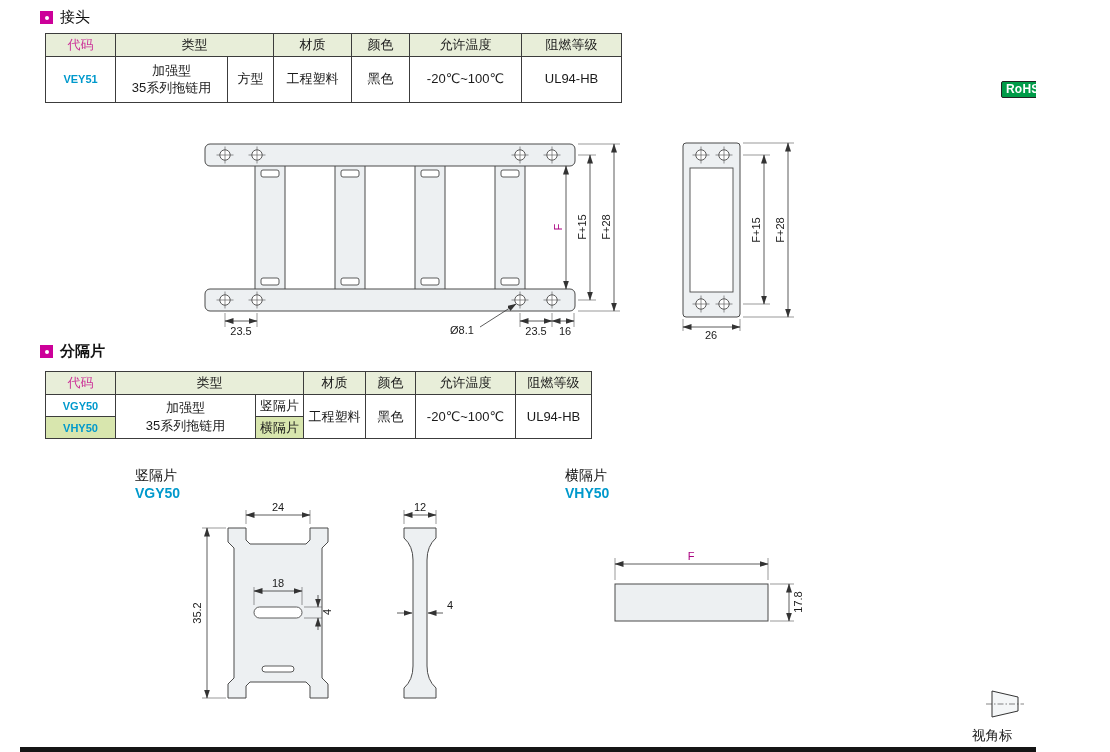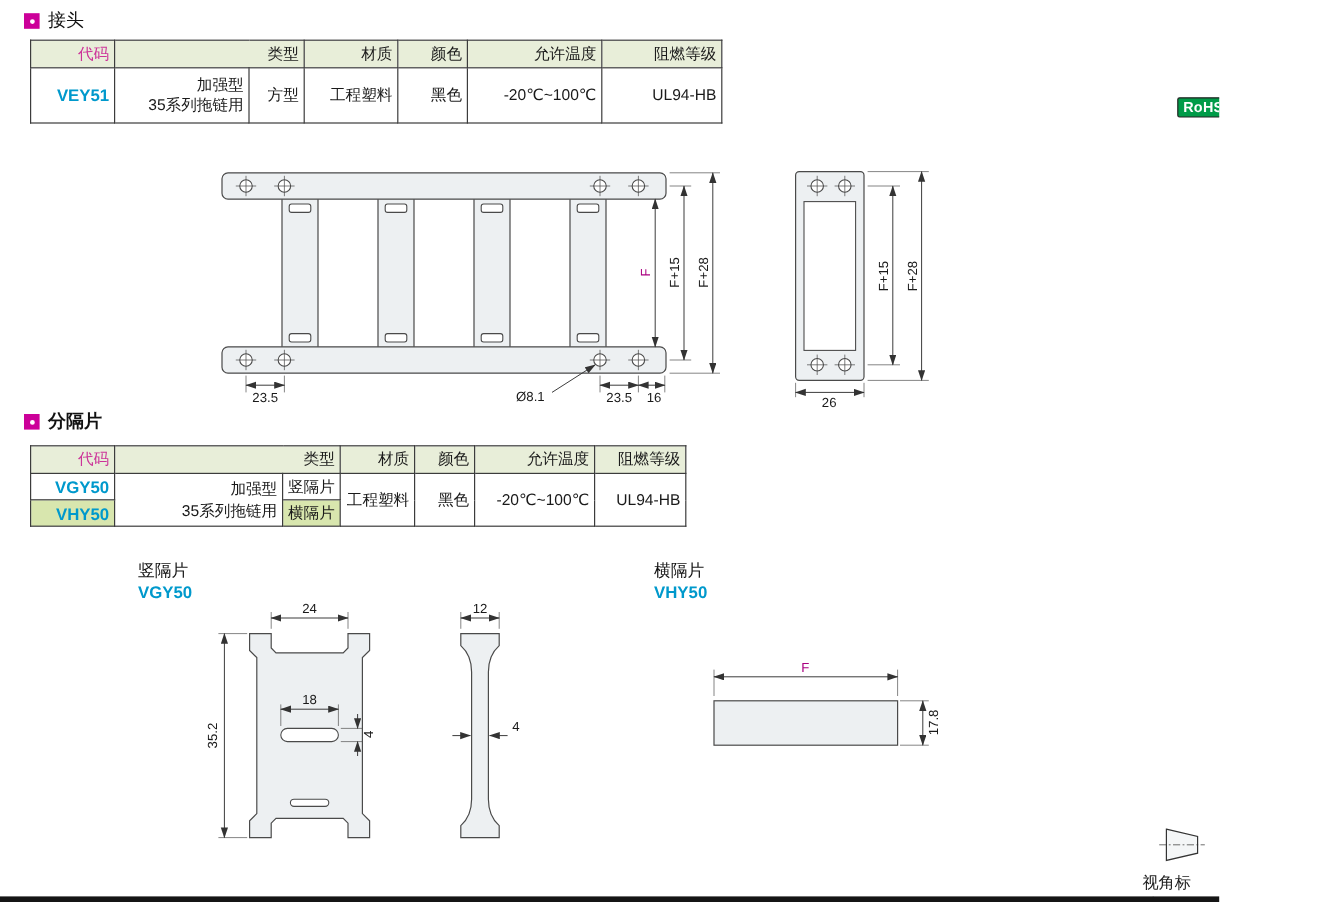--- a/index.html
+++ b/index.html
@@ -1,29 +1,29 @@
 <!DOCTYPE html>
 <html style="--accent-magenta: #cc0099; --code-header-magenta: #cc3399; --code-blue: #0099cc; --table-header-bg: #e8eed9; --highlight-bg: #d8e6ae; --rohs-green: #009b48; --dim-magenta: #aa0080;"><head>
 <meta charset="utf-8">
 <style>
   * { margin:0; padding:0; box-sizing:border-box; }
   html,body { background:#ffffff; }
   body { font-family:"Liberation Sans","DejaVu Sans",sans-serif; color:#1a1a1a; }
-  .page { position:relative; width:1016px; height:752px; background:#fff; overflow:hidden; }
+  .page { position:relative; width:1016px; height:752px; background:#fff; overflow:hidden;margin-left:20px; }
   .abs { position:absolute; }
 
   .sec-title { display:flex; align-items:center; gap:7px; font-size:15px; color:#111; }
   .bullet { width:13px; height:13px; background:var(--accent-magenta,#cc0099); display:inline-flex; align-items:center; justify-content:center; flex:0 0 auto; }
   .bullet-dot { width:4px; height:4px; border:2px solid #fff; border-radius:50%; }
 
   table.spec-table { border-collapse:collapse; table-layout:fixed; font-size:13px; color:#1a1a1a; background:#fff; }
-  table.spec-table th, table.spec-table td { border:1px solid #3c3c3c; text-align:right; vertical-align:middle; padding:1px 4px; overflow:hidden; white-space:nowrap; }
+  table.spec-table th, table.spec-table td { border:1px solid #3c3c3c; text-align:center; vertical-align:middle; padding:1px 4px; overflow:hidden; white-space:nowrap; }
   table.spec-table th { background:var(--table-header-bg,#e8eed9); font-weight:normal; height:23px; }
   th.code-head { color:var(--code-header-magenta,#cc3399); }
-  td.code-cell { color:var(--code-blue,#0099cc); font-weight:bold; font-size:14px; }
+  td.code-cell { color:var(--code-blue,#0099cc); font-weight:bold; font-size:11px; }
   .t1 tbody td { height:46px; line-height:1.3; }
   .t2 tbody td { height:22px; }
   td.highlight { background:var(--highlight-bg,#d8e6ae); }
 
   .rohs { display:inline-block; background:var(--rohs-green,#009b48); color:#ffffff; font-weight:bold; font-size:12px; line-height:15px; padding:0 4px; border:1px solid #222; border-radius:2px; letter-spacing:0.2px; }
 
   .draw-label { font-size:14px; color:#111; line-height:18px; }
   .draw-code { font-size:14px; font-weight:bold; color:var(--code-blue,#0099cc); line-height:18px; }
 
   svg text { font-family:"Liberation Sans","DejaVu Sans",sans-serif; font-size:11px; fill:#1a1a1a; }

